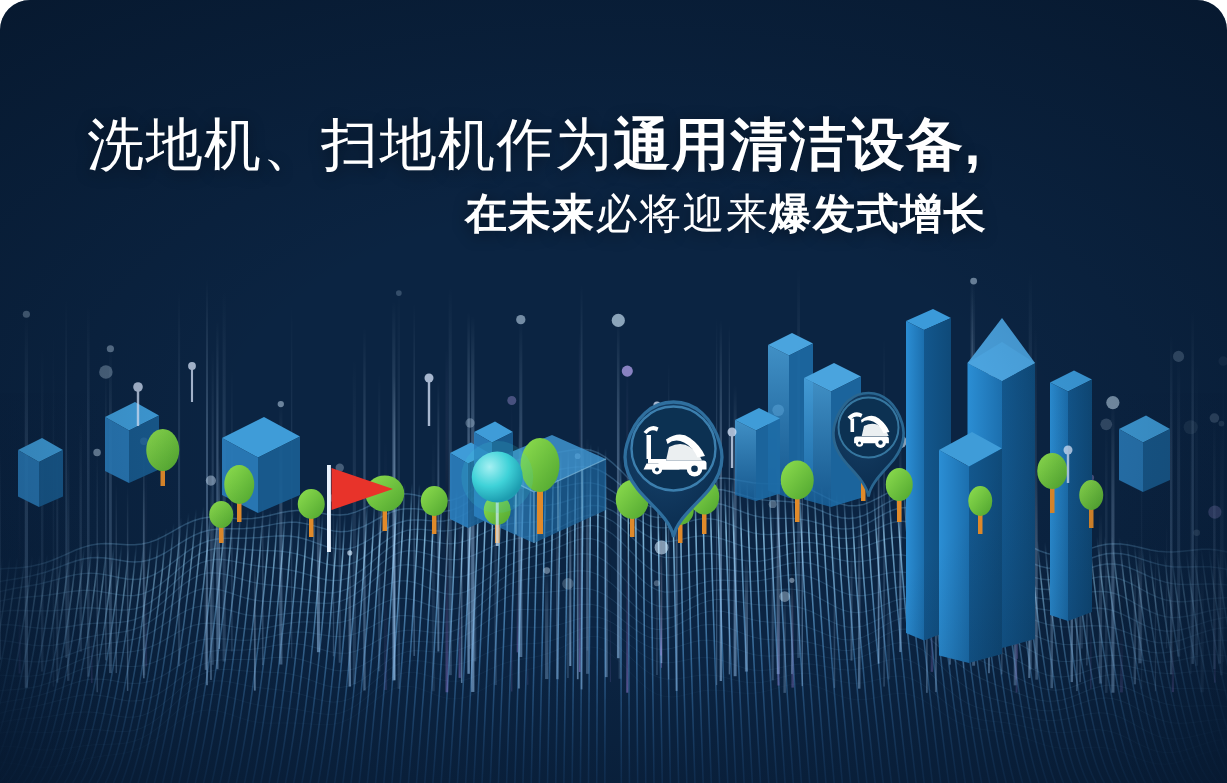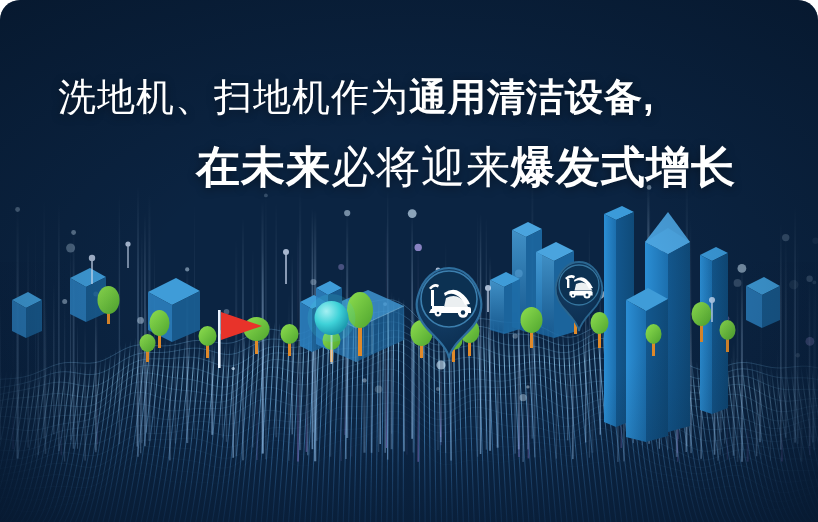--- a/index.html
+++ b/index.html
@@ -27,21 +27,21 @@
   
   .scene{position:absolute;left:0;right:0;bottom:0;height:330px;}
   .scene svg{display:block;width:100%;height:100%;}
 
   
   .headline{position:absolute;left:0;right:0;top:74px;padding:0 46px;box-sizing:border-box;
     color:#ffffff;letter-spacing:1px;
     text-shadow:0 2px 10px rgba(0,0,0,.45);}
   .line{white-space:nowrap;line-height:1.22;}
   .line1{font-size:38px;text-align:left;padding-left:12px;}
-  .line2{font-size:44px;text-align:left;padding-left:150px;margin-top:20px;}
+  .line2{font-size:28px;text-align:center;padding-left:150px;margin-top:6px;}
   .thin{font-weight:400;}
   .bold{font-weight:800;}
 
   
   .pin{position:absolute;}
   .pin svg{display:block;}
   .vignette{position:absolute;inset:0;pointer-events:none;
     background:radial-gradient(ellipse 78% 70% at 50% 55%, rgba(0,0,0,0) 40%, rgba(2,12,26,.45) 100%);}
 </style>
 </head>

